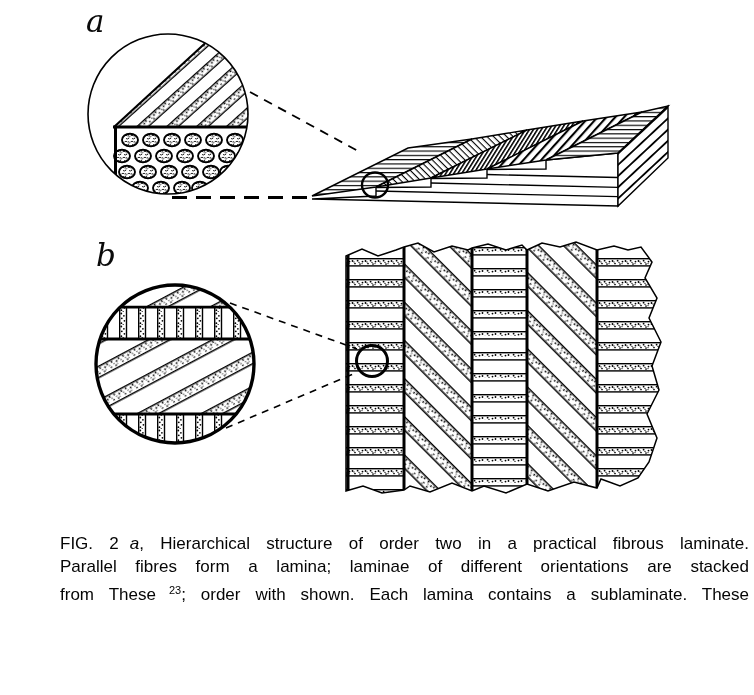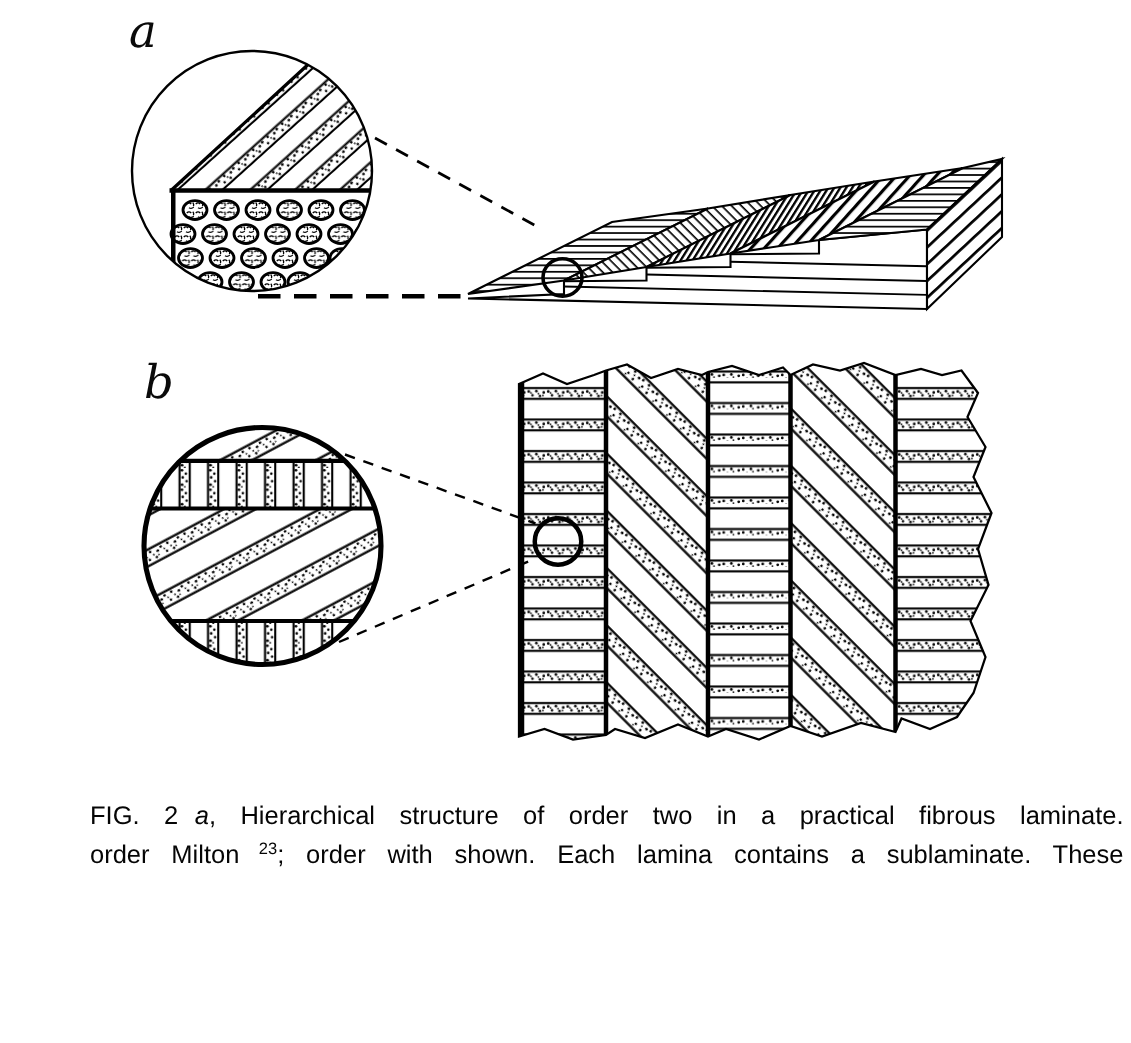--- a/index.html
+++ b/index.html
@@ -252,17 +252,20 @@
         <circle cx="175" cy="364" r="79" fill="none" stroke="#000" stroke-width="3.4"></circle>
       </g>
     </g>
   </svg>
 
   <div class="caption">
     <div class="cap-line">
       <span>FIG. 2</span><span class="em gap">a</span><span>, Hierarchical structure of order two in a practical fibrous laminate.</span>
     </div>
     <div class="cap-line">
-      <span>order Milton</span><sup class="ref">23</sup><span>; order with shown. Each lamina contains a sublaminate. These</span>
+      <span>Parallel fibres form a lamina; laminae of different orientations are stacked</span>
+    </div>
+    <div class="cap-line">
+      <span>from These</span><sup class="ref">23</sup><span>; order with shown. Each lamina contains a sublaminate. These</span>
     </div>
   </div>
 
 </div>
 
 </body></html>

